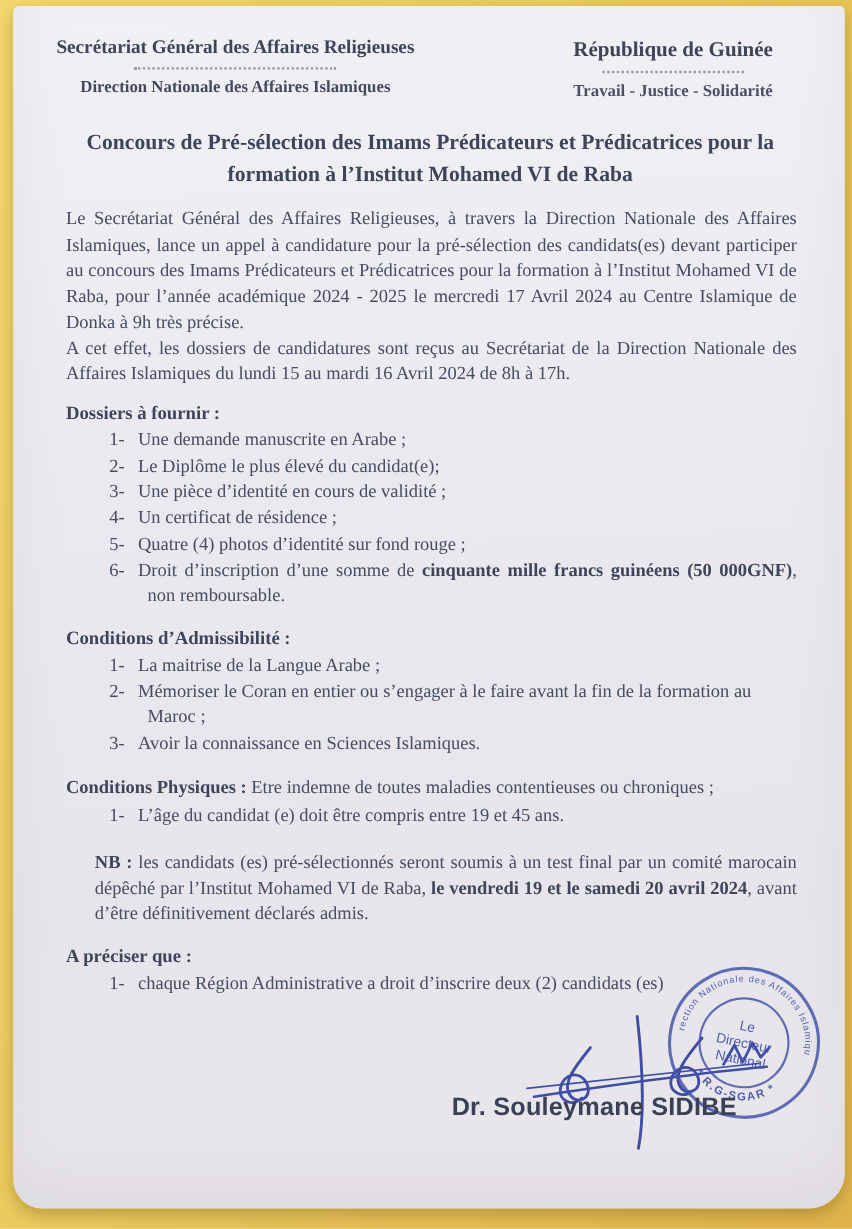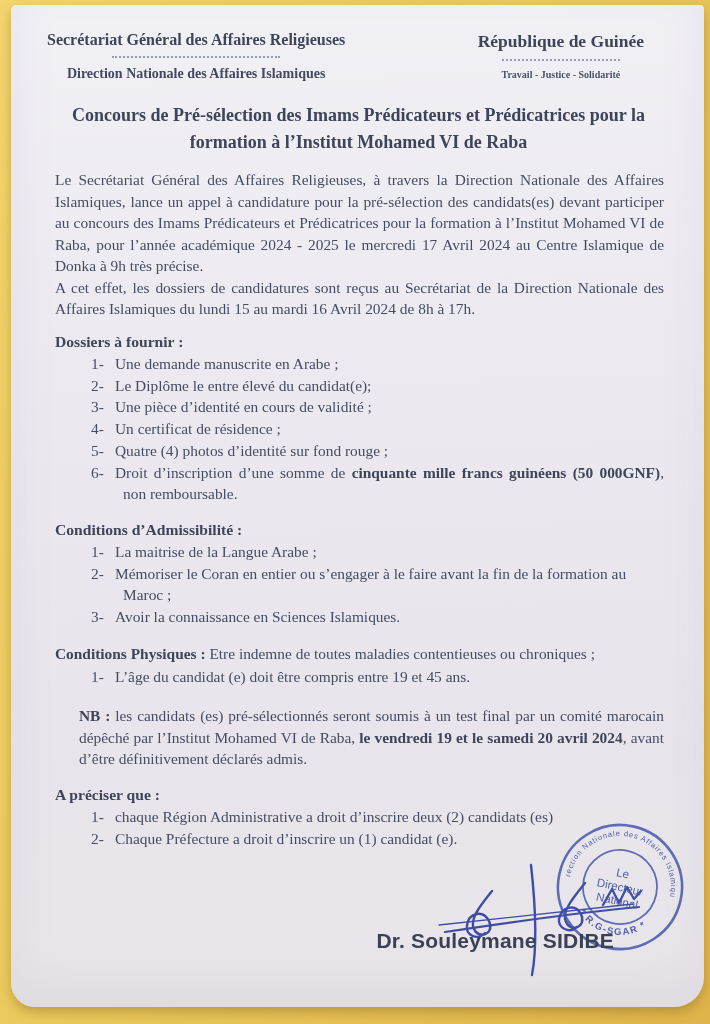--- a/index.html
+++ b/index.html
@@ -22,21 +22,21 @@
   .hdr{display:flex;justify-content:space-between;align-items:flex-start;}
   .hdr-col{text-align:center;}
   .hdr-left{max-width:330px;}
   .hdr-right{max-width:250px;margin-right:26px;}
   .hdr-title{font-weight:bold;font-size:16px;color:#3e4559;text-align:left;}
   .hdr-title-r{font-weight:bold;font-size:17.5px;color:#3e4559;}
   .dotted{height:0;border-bottom:2px dotted #959cae;margin:7px auto 8px;}
   .dotted-l{width:168px;}
   .dotted-r{width:118px;}
   .hdr-sub{font-weight:bold;font-size:14px;color:#434a5e;}
-  .hdr-sub-r{font-weight:bold;font-size:10px;color:#4a5165;}
+  .hdr-sub-r{font-weight:bold;font-size:14px;color:#4a5165;}
   
   .doc-title{
     text-align:center;font-weight:bold;font-size:18px;line-height:1.5;
     color:#3e4559;margin:20px 4px 0 4px;
   }
   .doc-subtitle{
     text-align:center;font-weight:bold;font-size:17px;letter-spacing:.6px;
     color:#3e4559;margin:19px 0 0 0;
   }
   
@@ -88,21 +88,21 @@
   </div>
 
   <div class="doc-title">Concours de Pré-sélection des Imams Prédicateurs et Prédicatrices pour la formation à l’Institut Mohamed VI de Raba</div>
 
   <p class="para">Le Secrétariat Général des Affaires Religieuses, à travers la Direction Nationale des Affaires Islamiques, lance un appel à candidature pour la pré-sélection des candidats(es) devant participer au concours des Imams Prédicateurs et Prédicatrices pour la formation à l’Institut Mohamed VI de Raba, pour l’année académique 2024 - 2025 le mercredi 17 Avril 2024 au Centre Islamique de Donka à 9h très précise.</p>
   <p class="para follow">A cet effet, les dossiers de candidatures sont reçus au Secrétariat de la Direction Nationale des Affaires Islamiques du lundi 15 au mardi 16 Avril 2024 de 8h à 17h.</p>
 
   <div class="sec-head">Dossiers à fournir :</div>
   <ol class="plain">
     <li><span class="num">1-</span><span>Une demande manuscrite en Arabe ;</span></li>
-    <li><span class="num">2-</span><span>Le Diplôme le entre élevé du candidat(e);</span></li>
+    <li><span class="num">2-</span><span>Le Diplôme le plus élevé du candidat(e);</span></li>
     <li><span class="num">3-</span><span>Une pièce d’identité en cours de validité ;</span></li>
     <li><span class="num">4-</span><span>Un certificat de résidence ;</span></li>
     <li><span class="num">5-</span><span>Quatre (4) photos d’identité sur fond rouge ;</span></li>
     <li class="justify"><span class="num">6-</span><span>Droit d’inscription d’une somme de </span><b class="inline-bold">cinquante mille francs guinéens (50 000GNF)</b><span>, non remboursable.</span></li>
   </ol>
 
   <div class="sec-head" style="margin-top:16px;">Conditions d’Admissibilité :</div>
   <ol class="plain">
     <li><span class="num">1-</span><span>La maitrise de la Langue Arabe ;</span></li>
     <li><span class="num">2-</span><span>Mémoriser le Coran en entier ou s’engager à le faire avant la fin de la formation au Maroc ;</span></li>
@@ -112,21 +112,20 @@
   <p class="sec-head-inline"><b>Conditions Physiques :</b><span> Etre indemne de toutes maladies contentieuses ou chroniques ;</span></p>
   <ol class="plain">
     <li><span class="num">1-</span><span>L’âge du candidat (e) doit être compris entre 19 et 45 ans.</span></li>
   </ol>
 
   <p class="para" style="margin-top:17px;margin-left:32px;"><b class="inline-bold">NB :</b><span> les candidats (es) pré-sélectionnés seront soumis à un test final par un comité marocain dépêché par l’Institut Mohamed VI de Raba, </span><b class="inline-bold">le vendredi 19 et le samedi 20 avril 2024</b><span>, avant d’être définitivement déclarés admis.</span></p>
 
   <div class="sec-head" style="margin-top:16px;">A préciser que :</div>
   <ol class="plain">
     <li><span class="num">1-</span><span>chaque Région Administrative a droit d’inscrire deux (2) candidats (es)</span></li>
-    <li><span class="num">2-</span><span>Chaque Préfecture a droit d’inscrire un (1) candidat (e).</span></li>
   </ol>
 
   <div class="sig-area">
 
     <svg class="signature-svg" viewBox="0 0 214 128">
       <g fill="none" stroke="#31409f" stroke-linecap="round" stroke-linejoin="round" opacity="0.92">
         <path d="M4,76 L198,55" stroke-width="1.3"></path>
         <path d="M10,83 C70,74 150,63 204,58" stroke-width="2.1"></path>
         <path d="M57,42 C46,56 34,70 39,80 C44,91 60,85 54,72 C48,60 34,64 32,76 C30,86 42,92 50,84" stroke-width="2.4"></path>
         <path d="M96,16 C100,52 103,94 97,126" stroke-width="2.4"></path>

